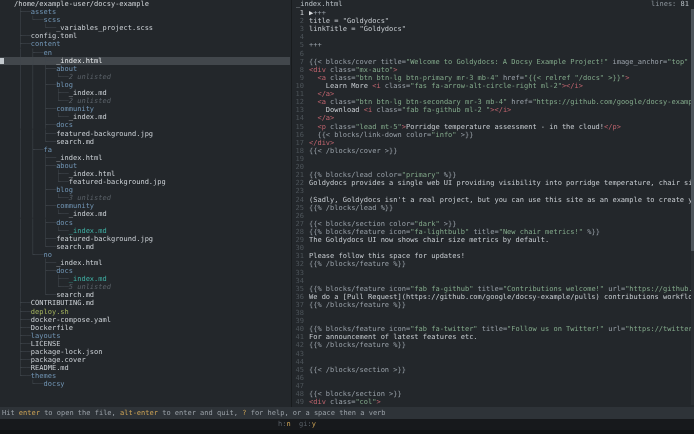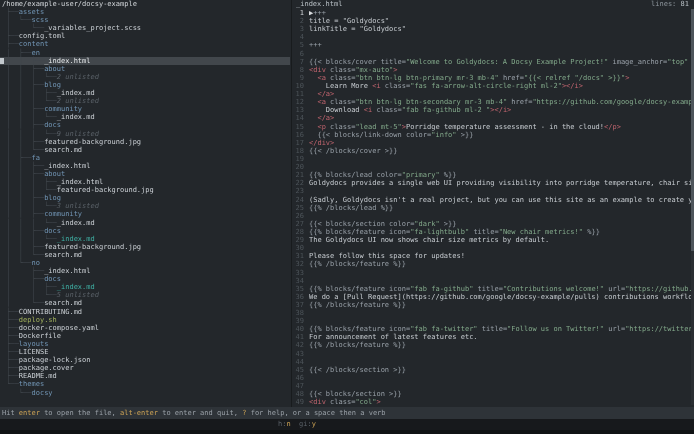--- a/index.html
+++ b/index.html
@@ -5,21 +5,21 @@
   html,body{margin:0;padding:0;}
   body{
     width:694px;height:434px;overflow:hidden;position:relative;
     background:#23272b;
     font-family:"DejaVu Sans Mono",monospace;
     font-size:7px;color:#c8cdd2;
     -webkit-font-smoothing:antialiased;
   }
   
   .panel-left{position:absolute;left:0;top:0;width:290px;height:407px;overflow:hidden;}
-  .trow{height:8.1px;line-height:8.1px;white-space:pre;position:relative;padding-left:2px;}
+  .trow{height:8.1px;line-height:8.1px;white-space:pre;position:relative;padding-left:14px;}
   .prefix{color:#41474d;}
   .t-root .fname{color:#d3d7db;}
   .t-dir .fname{color:#7296b6;}
   .t-file .fname{color:#ccd1d6;margin-top:44px;}
   .t-exec .fname{color:#a4b45e;}
   .t-match .fname{color:#3fb1a5;}
   .t-unlisted .fname{color:#5a6168;font-style:italic;}
   .trow.selected{background:#42474c;}
   .trow.selected .fname{color:#e6e9eb;}
   .sel-marker{position:absolute;left:0;top:1px;width:4px;height:6px;background:#c3c9ce;}
@@ -63,21 +63,20 @@
       <div class="trow t-dir"><span class="prefix"> │  ├──</span><span class="fname">en</span></div>
       <div class="trow t-file selected"><span class="sel-marker"></span><span class="prefix"> │  │  ├──</span><span class="fname">_index.html</span></div>
       <div class="trow t-dir"><span class="prefix"> │  │  ├──</span><span class="fname">about</span></div>
       <div class="trow t-unlisted"><span class="prefix"> │  │  │  └──</span><span class="fname">2 unlisted</span></div>
       <div class="trow t-dir"><span class="prefix"> │  │  ├──</span><span class="fname">blog</span></div>
       <div class="trow t-file"><span class="prefix"> │  │  │  ├──</span><span class="fname">_index.md</span></div>
       <div class="trow t-unlisted"><span class="prefix"> │  │  │  └──</span><span class="fname">2 unlisted</span></div>
       <div class="trow t-dir"><span class="prefix"> │  │  ├──</span><span class="fname">community</span></div>
       <div class="trow t-file"><span class="prefix"> │  │  │  └──</span><span class="fname">_index.md</span></div>
       <div class="trow t-dir"><span class="prefix"> │  │  ├──</span><span class="fname">docs</span></div>
-      <div class="trow t-unlisted"><span class="prefix"> │  │  │  └──</span><span class="fname">9 unlisted</span></div>
       <div class="trow t-file"><span class="prefix"> │  │  ├──</span><span class="fname">featured-background.jpg</span></div>
       <div class="trow t-file"><span class="prefix"> │  │  └──</span><span class="fname">search.md</span></div>
       <div class="trow t-dir"><span class="prefix"> │  ├──</span><span class="fname">fa</span></div>
       <div class="trow t-file"><span class="prefix"> │  │  ├──</span><span class="fname">_index.html</span></div>
       <div class="trow t-dir"><span class="prefix"> │  │  ├──</span><span class="fname">about</span></div>
       <div class="trow t-file"><span class="prefix"> │  │  │  ├──</span><span class="fname">_index.html</span></div>
       <div class="trow t-file"><span class="prefix"> │  │  │  └──</span><span class="fname">featured-background.jpg</span></div>
       <div class="trow t-dir"><span class="prefix"> │  │  ├──</span><span class="fname">blog</span></div>
       <div class="trow t-unlisted"><span class="prefix"> │  │  │  └──</span><span class="fname">3 unlisted</span></div>
       <div class="trow t-dir"><span class="prefix"> │  │  ├──</span><span class="fname">community</span></div>

